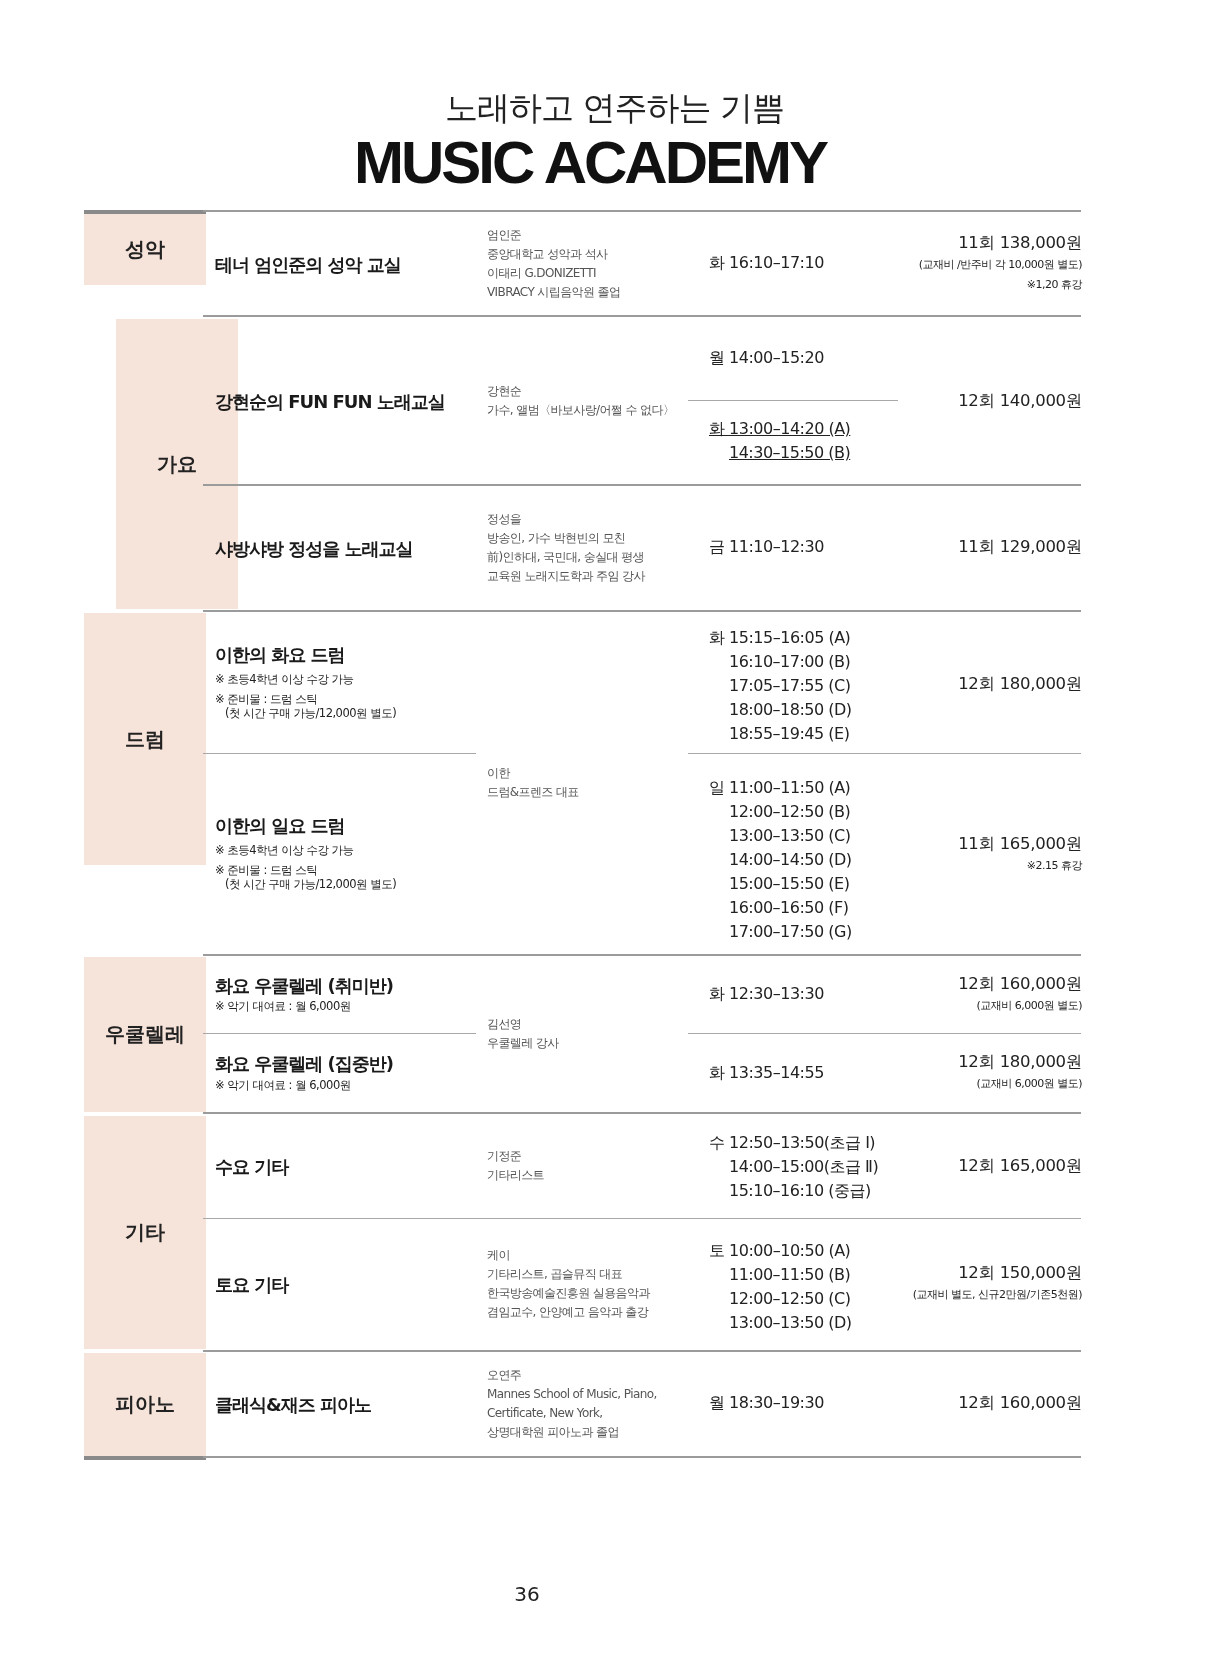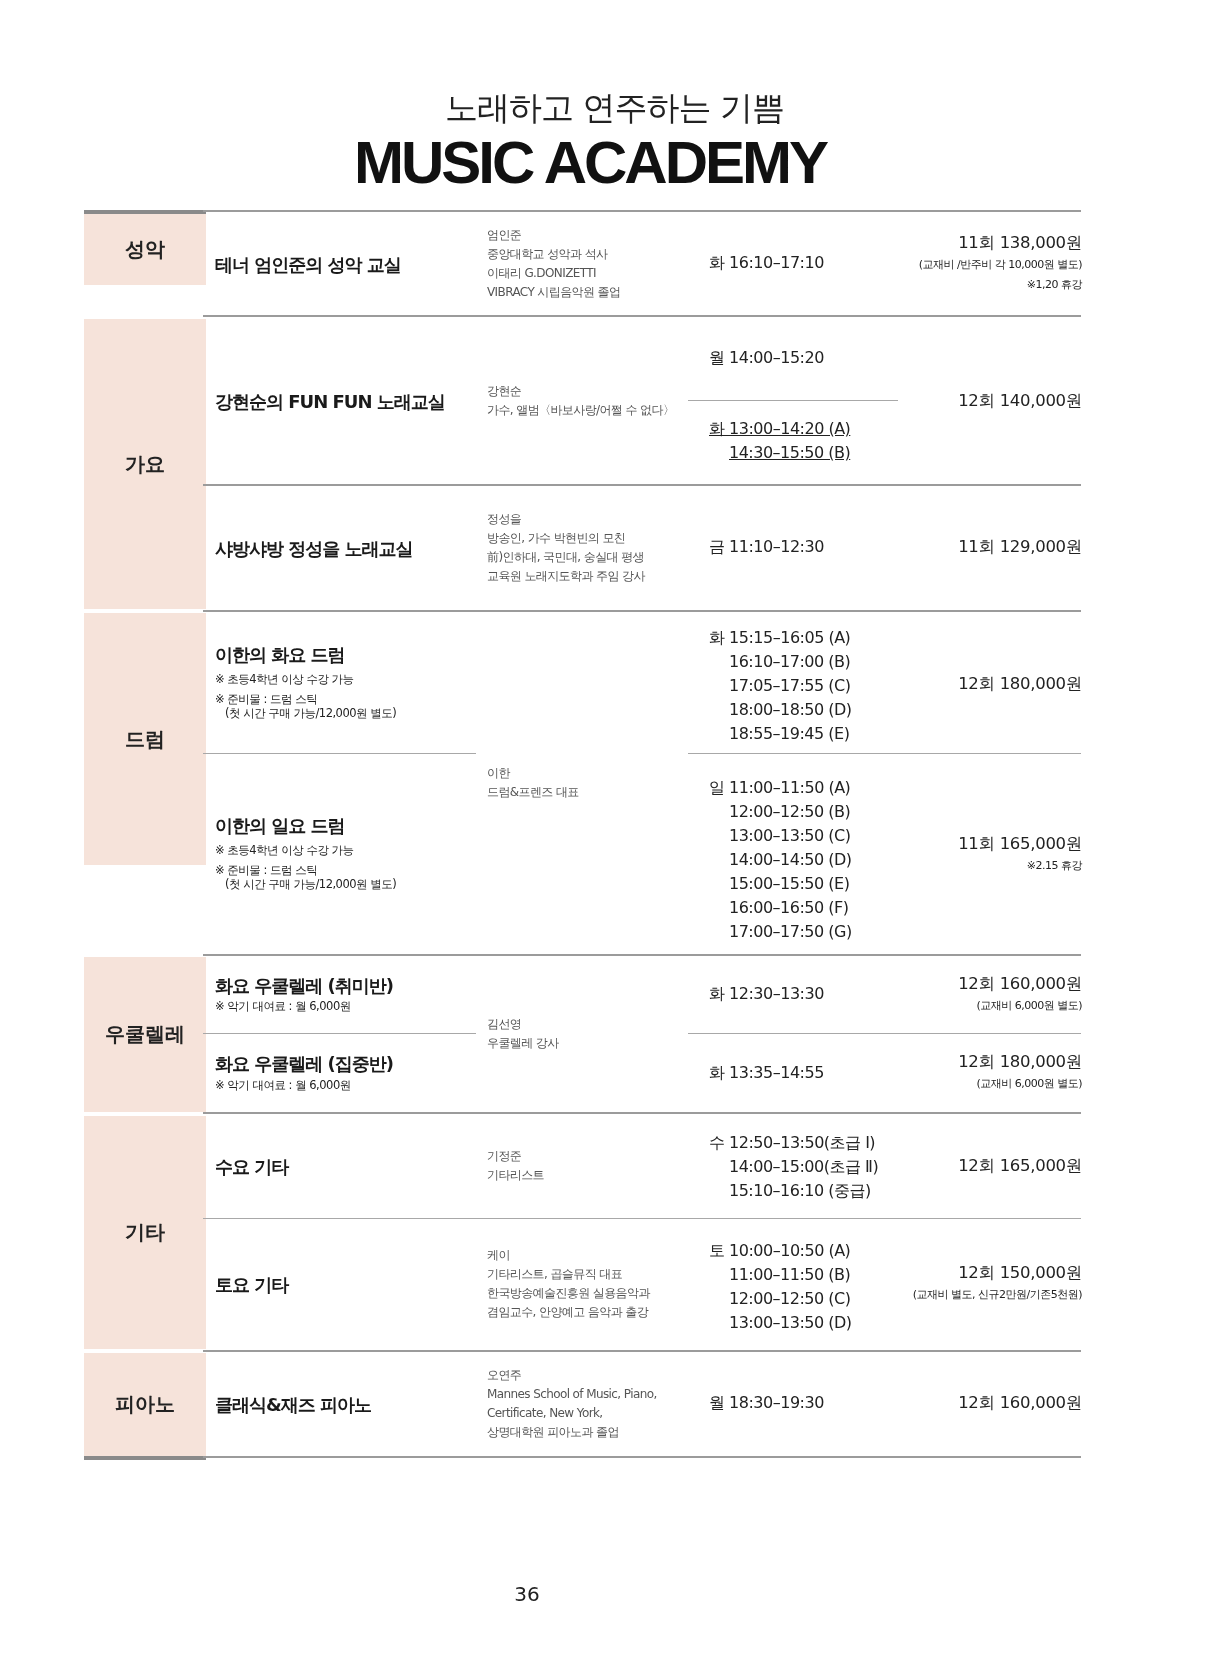--- a/index.html
+++ b/index.html
@@ -25,21 +25,21 @@
 </head>
 <body>
 
 <div class="abs subtitle">노래하고 연주하는 기쁨</div>
 <div class="abs title">MUSIC ACADEMY</div>
 
 <div class="abs cat-topbar" style="top:210px;"></div>
 <div class="abs cat" style="top:214px;height:71px;">
     <span>성악</span>
   </div>
-<div class="abs cat" style="top:319px;height:290px;">
+<div class="abs cat" style="top:319px;height:290px;margin-left:32px;">
     <span>가요</span>
   </div>
 <div class="abs cat" style="top:613px;height:252px;">
     <span>드럼</span>
   </div>
 <div class="abs cat" style="top:957px;height:155px;">
     <span>우쿨렐레</span>
   </div>
 <div class="abs cat" style="top:1116px;height:233px;">
     <span>기타</span>

